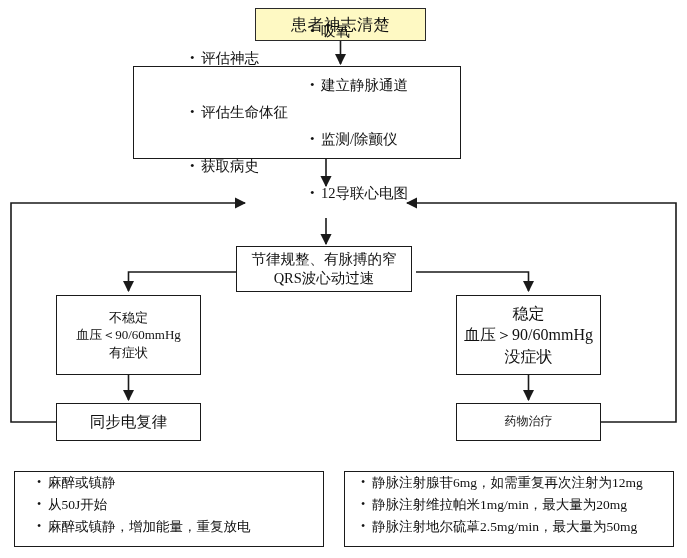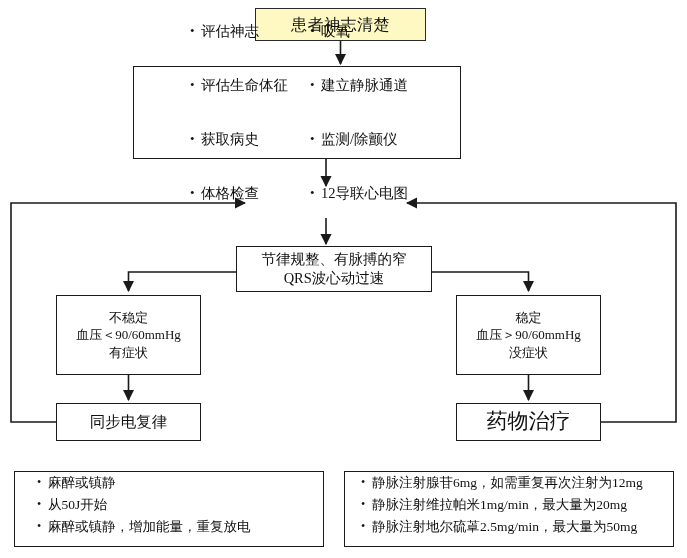--- a/index.html
+++ b/index.html
@@ -87,55 +87,55 @@
     left: 247px;
     top: 188px;
     width: 158px;
     height: 30px;
     font-size: 15.5px;
   }
 
   #node-qrs {
     left: 236px;
     top: 246px;
-    width: 196px;
+    width: 176px;
     height: 46px;
     font-size: 14.5px;
   }
 
   #node-unstable {
     left: 56px;
     top: 295px;
     width: 145px;
     height: 80px;
     font-size: 13px;
   }
 
   #node-stable {
     left: 456px;
     top: 295px;
     width: 145px;
     height: 80px;
-    font-size: 13px;
+    font-size: 16px;
   }
 
   #node-cardioversion {
     left: 56px;
     top: 403px;
     width: 145px;
     height: 38px;
     font-size: 15.5px;
   }
 
   #node-drugs {
     left: 456px;
     top: 403px;
     width: 145px;
     height: 38px;
-    font-size: 21px;
+    font-size: 12px;
   }
 
   
   .note-box {
     position: absolute;
     box-sizing: border-box;
     border: 1.4px solid #1a1a1a;
     background: #ffffff;
     display: flex;
     flex-direction: column;
@@ -209,23 +209,20 @@
     <div class="bullet-col" id="col-left">
       <div class="bullet-item">
         <span class="dot">•</span><span>评估神志</span>
       </div>
       <div class="bullet-item">
         <span class="dot">•</span><span>评估生命体征</span>
       </div>
       <div class="bullet-item">
         <span class="dot">•</span><span>获取病史</span>
       </div>
-      <div class="bullet-item">
-        <span class="dot">•</span><span>体格检查</span>
-      </div>
     </div>
     <div class="bullet-col" id="col-right">
       <div class="bullet-item">
         <span class="dot">•</span><span>吸氧</span>
       </div>
       <div class="bullet-item">
         <span class="dot">•</span><span>建立静脉通道</span>
       </div>
       <div class="bullet-item">
         <span class="dot">•</span><span>监测/除颤仪</span>

